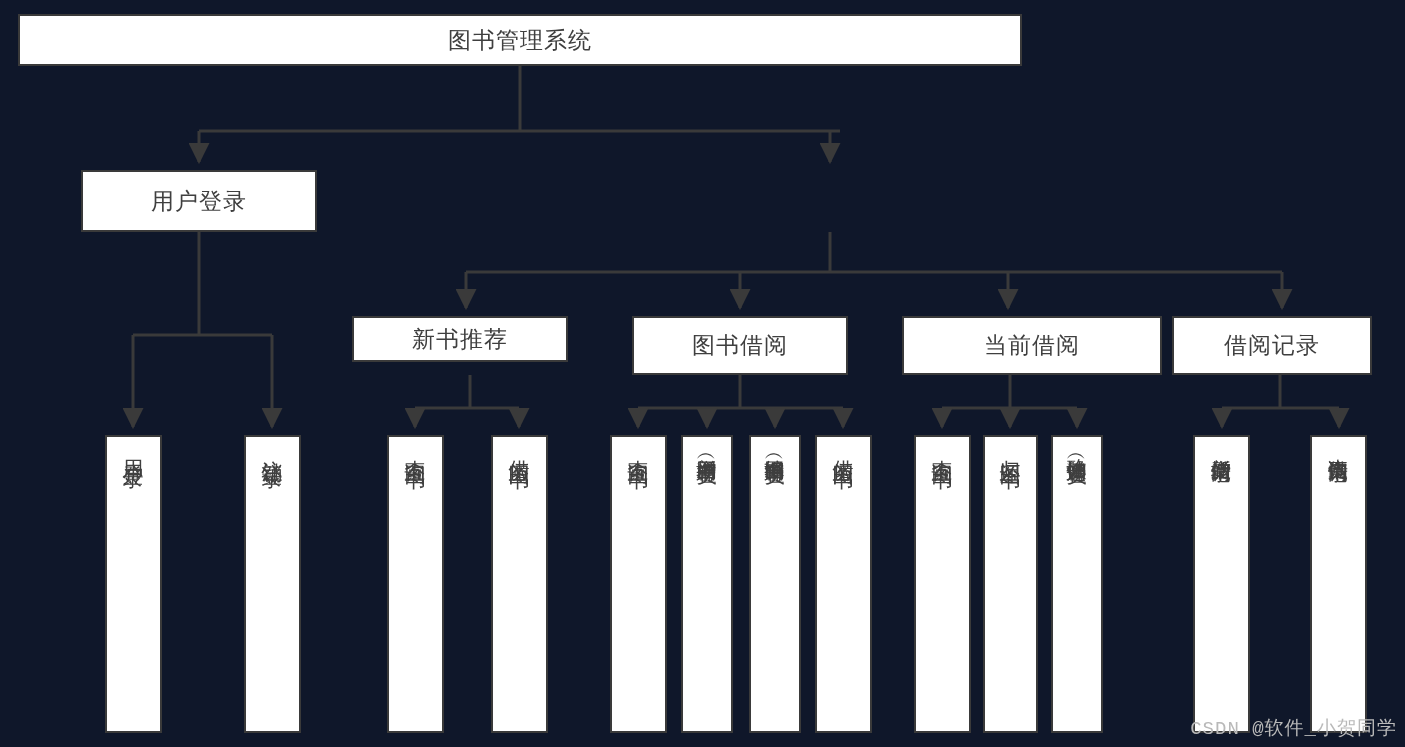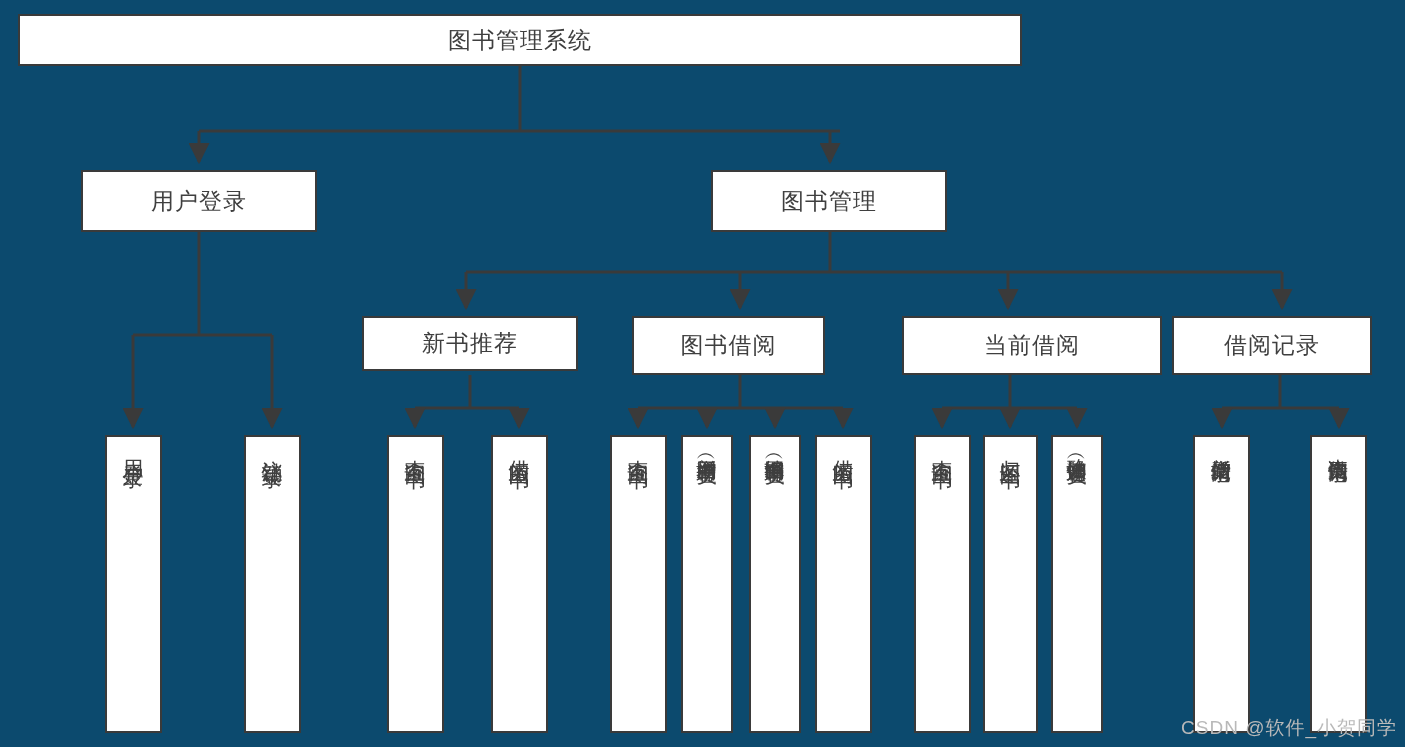--- a/index.html
+++ b/index.html
@@ -7,21 +7,21 @@
     padding: 0;
     background: #ffffff;
   }
   body {
     font-family: "Liberation Sans", "DejaVu Sans", sans-serif;
   }
   #diagram-root {
     position: relative;
     width: 1405px;
     height: 747px;
-    background: #0c4a6e;
+    background: #0f172a;
     overflow: hidden;
   }
   #diagram-svg {
     position: absolute;
     left: 0;
     top: 0;
     width: 1405px;
     height: 747px;
   }
   .node-box {
@@ -59,20 +59,21 @@
   }
   #watermark {
     position: absolute;
     right: 8px;
     bottom: 6px;
     font-size: 19px;
     color: #b9b9b9;
     letter-spacing: 1px;
     white-space: nowrap;
     user-select: none;
+    font-family: Liberation Mono, monospace;
   }
 </style>
 </head>
 <body>
 
 <div id="diagram-root">
 
   <svg id="diagram-svg" viewBox="0 0 1405 747">
     <defs>
       <marker id="arrow" viewBox="0 0 10 10" refX="9" refY="5" markerWidth="7" markerHeight="7" orient="auto-start-reverse">
@@ -123,28 +124,25 @@
     </g>
   </svg>
 
   <div class="node-box node-h" style="left:18px; top:14px; width:1004px; height:52px;">
     <span class="node-label">图书管理系统</span>
   </div>
 
   <div class="node-box node-h" style="left:81px; top:170px; width:236px; height:62px;">
     <span class="node-label">用户登录</span>
   </div>
-  <div class="node-box node-h" style="left:711px; top:170px; width:236px; height:62px;">
-    <span class="node-label">图书管理</span>
-  </div>
 
-  <div class="node-box node-h" style="left:362px; top:316px; width:216px; height:55px;">
+  <div class="node-box node-h" style="left:352px; top:316px; width:216px; height:46px;">
     <span class="node-label">新书推荐</span>
   </div>
-  <div class="node-box node-h" style="left:632px; top:316px; width:193px; height:59px;">
+  <div class="node-box node-h" style="left:632px; top:316px; width:216px; height:59px;">
     <span class="node-label">图书借阅</span>
   </div>
   <div class="node-box node-h" style="left:902px; top:316px; width:260px; height:59px;">
     <span class="node-label">当前借阅</span>
   </div>
   <div class="node-box node-h" style="left:1172px; top:316px; width:200px; height:59px;">
     <span class="node-label">借阅记录</span>
   </div>
 
   <div class="node-box node-v" style="left:105px; top:435px; width:57px; height:298px;">

